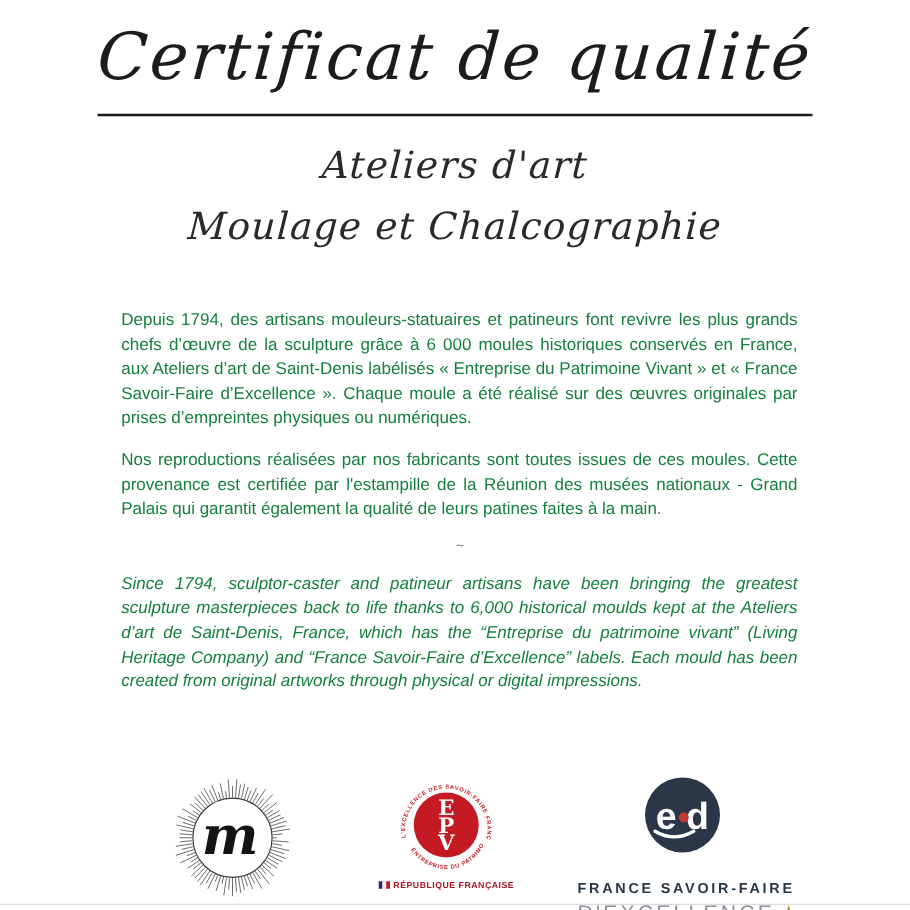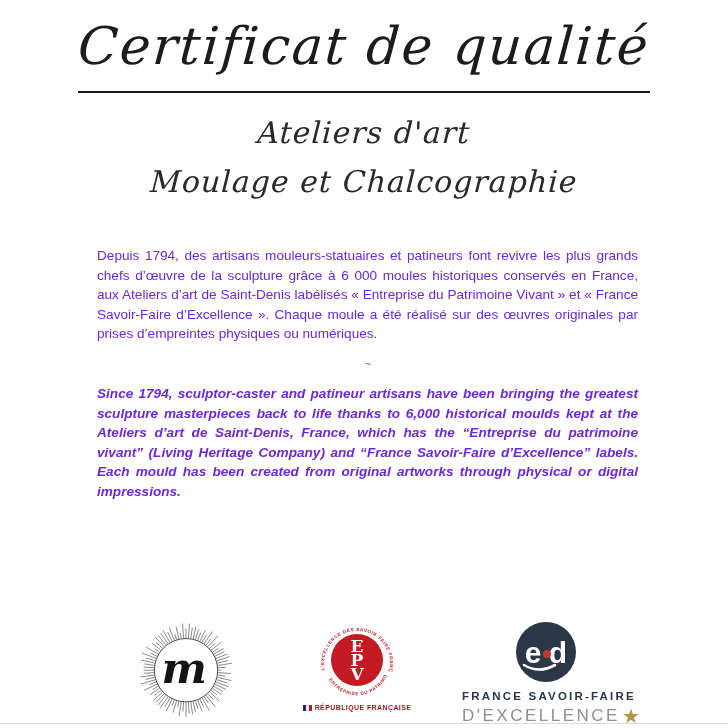--- a/index.html
+++ b/index.html
@@ -21,43 +21,43 @@
     text-align:center;font-family:"DejaVu Serif",serif;font-style:italic;
     font-weight:500;color:#2a2a2a;letter-spacing:1px;transform:skewX(-3deg);
   }
   .subtitle-1{font-size:30px;margin-top:22px;}
   .subtitle-2{font-size:30px;margin-top:14px;}
   .text-col{
     position:absolute;left:97px;width:541px;top:246px;
   }
   .para{
     font-size:13.6px;line-height:19.6px;text-align:justify;margin:0 0 14px 0;
-    color:#6d28d9;
-  }
-  .para-en{font-style:italic;font-weight:700;}
+    color:#15803d;
+  }
+  .para-en{font-style:italic;font-weight:400;}
   .tilde-divider{
     text-align:center;font-size:11px;color:#6a6a6a;margin:10px 0 14px 0;
     letter-spacing:-1px;
   }
   .logos{position:absolute;left:0;top:616px;width:728px;height:112px;}
   .logo-rmn{position:absolute;left:130px;top:2px;width:112px;height:110px;}
   .logo-epv{position:absolute;left:292px;top:0;width:130px;height:110px;text-align:center;}
   .logo-exc{position:absolute;left:462px;top:4px;width:168px;height:108px;text-align:center;}
   .epv-caption{
     margin-top:-4px;font-size:7px;font-weight:bold;letter-spacing:0.4px;
     color:#a51622;white-space:nowrap;
   }
   .flag{display:inline-block;vertical-align:middle;margin-right:3px;line-height:0;}
   .flag span{display:inline-block;width:3px;height:6px;}
   .flag .b{background:#24247a;}
   .flag .w{background:#f2f2f2;border-top:1px solid #ddd;border-bottom:1px solid #ddd;height:4px;}
   .flag .r{background:#c41a24;}
   .exc-line1{
     font-size:11.5px;font-weight:bold;letter-spacing:2.2px;color:#2b3648;
-    margin-top:0;white-space:nowrap;
+    margin-top:14px;white-space:nowrap;
   }
   .exc-line2{
     font-size:17px;font-weight:400;letter-spacing:2.5px;color:#8b909a;
     margin-top:2px;white-space:nowrap;
   }
   .exc-star{font-size:20px;color:#b5964a;vertical-align:-2px;margin-left:2px;}
   .bottom-edge{
     position:absolute;left:0;bottom:4px;width:728px;height:1px;background:#dcdcdc;
   }
 </style>
@@ -67,20 +67,21 @@
 <div class="page">
 
   <div class="title">Certificat de qualité</div>
   <div class="title-rule"></div>
 
   <div class="subtitle subtitle-1">Ateliers d'art</div>
   <div class="subtitle subtitle-2">Moulage et Chalcographie</div>
 
   <div class="text-col">
     <p class="para">Depuis 1794, des artisans mouleurs-statuaires et patineurs font revivre les plus grands chefs d’œuvre de la sculpture grâce à 6 000 moules historiques conservés en France, aux Ateliers d’art de Saint-Denis labélisés « Entreprise du Patrimoine Vivant » et « France Savoir-Faire d’Excellence ». Chaque moule a été réalisé sur des œuvres originales par prises d’empreintes physiques ou numériques.</p>
+    <p class="para">Nos reproductions réalisées par nos fabricants sont toutes issues de ces moules. Cette provenance est certifiée par l'estampille de la Réunion des musées nationaux - Grand Palais qui garantit également la qualité de leurs patines faites à la main.</p>
     <div class="tilde-divider">~</div>
     <p class="para para-en">Since 1794, sculptor-caster and patineur artisans have been bringing the greatest sculpture masterpieces back to life thanks to 6,000 historical moulds kept at the Ateliers d’art de Saint-Denis, France, which has the “Entreprise du patrimoine vivant” (Living Heritage Company) and “France Savoir-Faire d’Excellence” labels. Each mould has been created from original artworks through physical or digital impressions.</p>
   </div>
 
   <div class="logos">
 
     <div class="logo-rmn">
       <svg width="112" height="110" viewBox="0 0 120 118">
         <g>
             <line x1="94.5" y1="56" x2="98" y2="56" stroke="#1a1a1a" stroke-width="0.55"></line>

